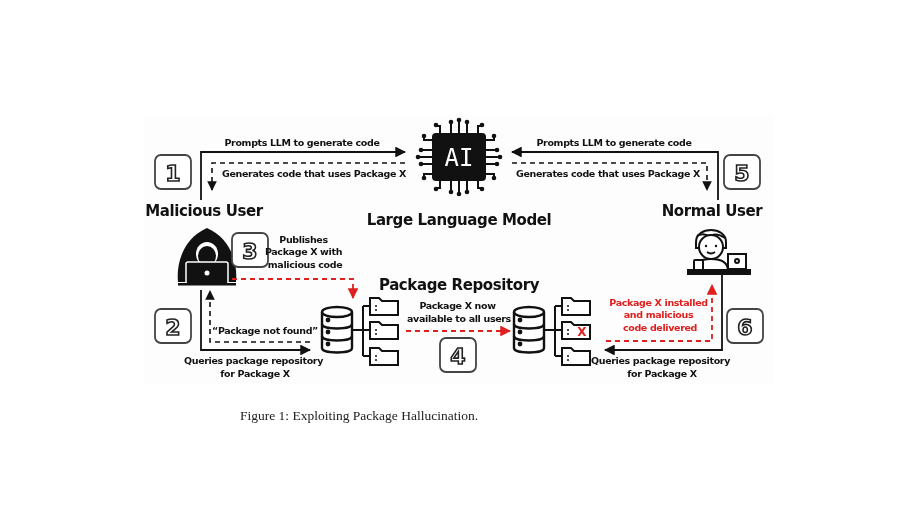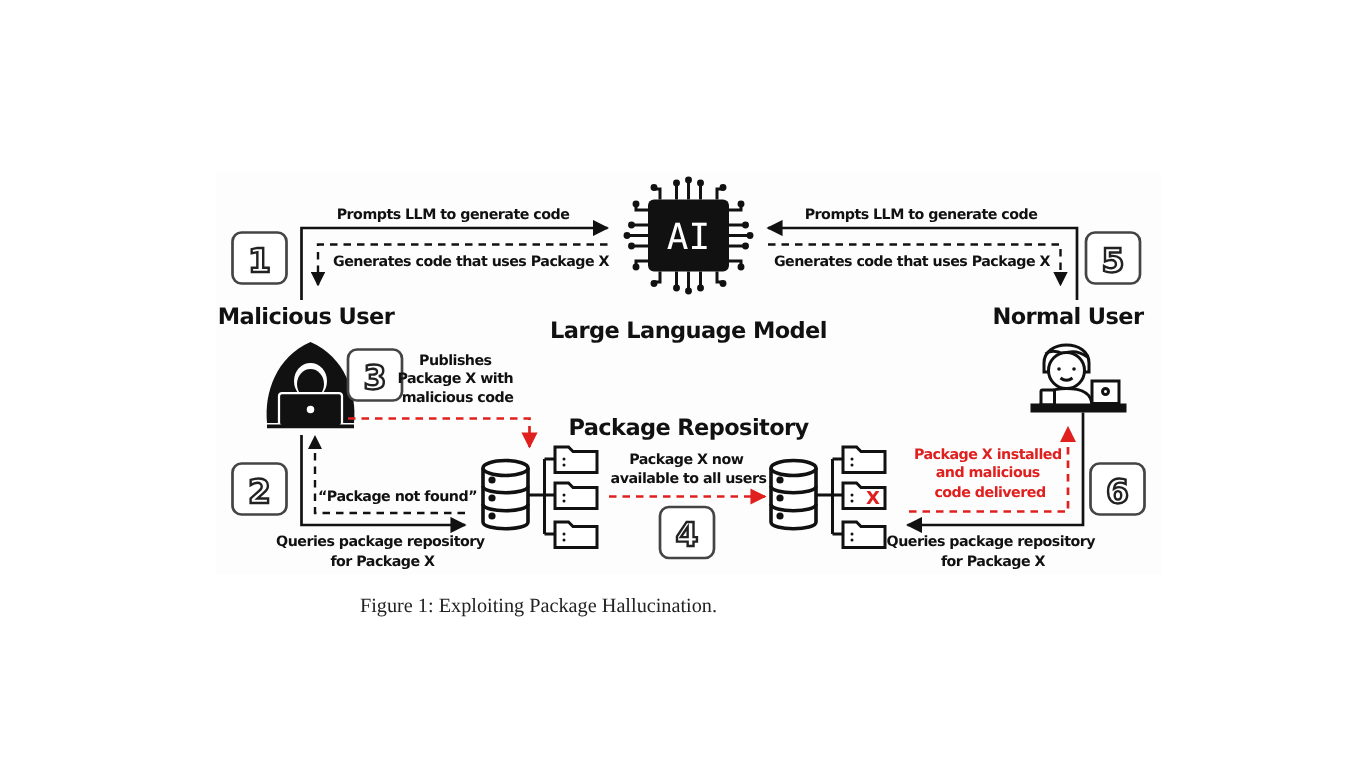--- a/index.html
+++ b/index.html
@@ -3,21 +3,21 @@
 <meta charset="utf-8">
 <style>
   html, body { margin:0; padding:0; background:#ffffff; }
   body { width:906px; height:517px; position:relative; overflow:hidden; font-family:"DejaVu Sans", sans-serif; }
   #figure { position:absolute; left:0; top:0; }
   .lbl { font-family:"DejaVu Sans", sans-serif; font-weight:bold; fill:#111; }
   .big { font-size:15px; letter-spacing:-0.4px; }
   .sm { font-size:9.5px; letter-spacing:-0.35px; }
   .red { fill:#e0201f; }
   .num { font-family:"DejaVu Sans", sans-serif; font-size:22px; fill:#fff; stroke:#222; stroke-width:1.6px; font-weight:bold; }
-  .caption { position:absolute; left:0; width:718px; top:396px; text-align:center;
+  .caption { position:absolute; left:0; width:718px; top:408px; text-align:center;
              font-family:"Liberation Serif", serif; font-size:13.5px; color:#222; }
 </style>
 </head>
 <body>
 
 <svg id="figure" width="906" height="517" viewBox="0 0 906 517" xmlns="http://www.w3.org/2000/svg">
   <defs>
     <marker id="ah" viewBox="0 0 10 10" refX="9" refY="5" markerWidth="6" markerHeight="6" orient="auto-start-reverse">
       <path d="M0,0 L10,5 L0,10 z" fill="#111"></path>
     </marker>

